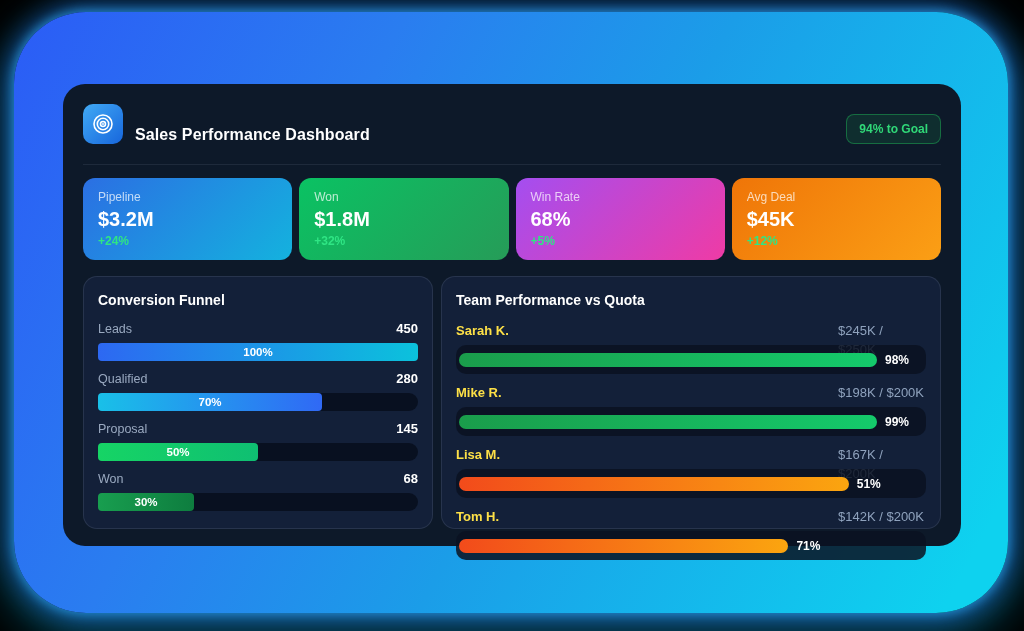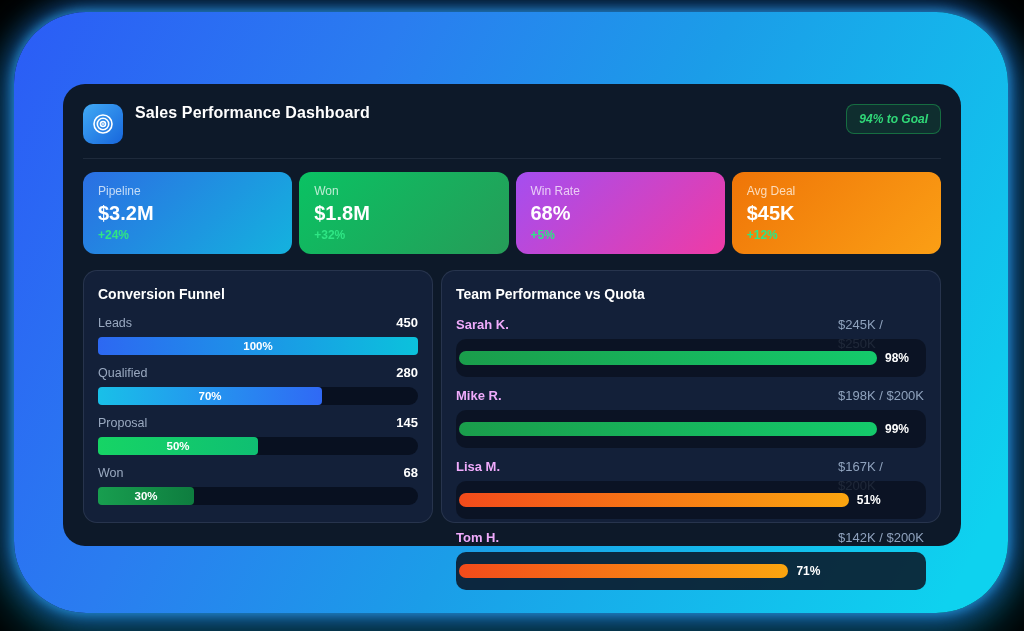--- a/index.html
+++ b/index.html
@@ -22,22 +22,22 @@
   .dashboard {
     position: absolute;
     left: 63px; top: 84px;
     width: 898px; height: 462px;
     background: #0d1929;
     border-radius: 22px;
     padding: 20px;
   }
   
   .header {
-    display: flex; align-items: flex-start; gap: 12px;
-    padding-bottom: 14px;
+    display: flex; align-items: flex-end; gap: 12px;
+    padding-bottom: 20px;
     border-bottom: 1px solid rgba(148,163,184,0.13);
   }
   .app-icon {
     width: 40px; height: 40px; border-radius: 10px;
     display: flex; align-items: center; justify-content: center;
     flex: 0 0 auto;
   }
   .title-block { display: flex; flex-direction: column; gap: 3px; }
   .page-title { font-size: 16px; font-weight: 700; color: #ffffff; letter-spacing: 0.1px; }
   .page-subtitle { font-size: 12.5px; color: #94a3b8; }
@@ -84,29 +84,29 @@
     height: 18px; border-radius: 9px;
     background: rgba(6,13,26,0.8);
   }
   .f-fill {
     height: 100%; border-radius: 4px;
     display: flex; align-items: center; justify-content: center;
     font-size: 11.5px; font-weight: 600; color: #ffffff;
   }
   
   .t-row { position: relative; margin-bottom: 9px; }
-  .t-name { font-size: 13px; font-weight: 600; color: #f0abfc; line-height: 18px; display: inline-block; }
+  .t-name { font-size: 13px; font-weight: 600; color: #fde047; line-height: 18px; display: inline-block; }
   .t-amount {
     position: absolute; top: 0; right: 0; width: 88px;
     font-size: 13px; color: #8fa2bd; line-height: 19px;
     white-space: pre-line; z-index: 0;
   }
   .t-bar {
     position: relative; z-index: 1;
-    margin-top: 5px; height: 38px; border-radius: 10px;
+    margin-top: 5px; height: 29px; border-radius: 10px;
     background: rgba(10,18,33,0.85);
     display: flex; align-items: center;
     padding: 3px;
   }
   .t-fill { height: 14px; border-radius: 7px; max-width: calc(100% - 46px); }
   .t-pct { margin-left: 8px; font-size: 12px; font-weight: 700; color: #ffffff; white-space: nowrap; }
 </style>
 </head>
 <body>
 
@@ -122,21 +122,21 @@
           <circle cx="12" cy="12" r="5.7" stroke="#ffffff" stroke-width="1.6"></circle>
           <circle cx="12" cy="12" r="2.5" stroke="#ffffff" stroke-width="1.6"></circle>
           <circle cx="12" cy="12" r="0.9" fill="#ffffff"></circle>
         </svg>
       </span>
     </div>
     <div class="title-block">
       <div class="page-title">Sales Performance Dashboard</div>
     </div>
     <div class="header-spacer"></div>
-    <div class="goal-badge" style="color: rgb(48, 216, 120); background: rgba(34, 197, 94, 0.13); border: 1px solid rgba(34, 197, 94, 0.42); font-style: italic;">94% to Goal</div>
+    <div class="goal-badge" style="color: rgb(48, 216, 120); background: rgba(34, 197, 94, 0.13); border: 1px solid rgba(34, 197, 94, 0.42);">94% to Goal</div>
   </div>
 
   <div class="stats-row">
     <div class="stat-card" style="background: linear-gradient(135deg, rgb(43, 111, 227), rgb(20, 178, 222));">
       <div class="stat-label">Pipeline</div>
       <div class="stat-value">$3.2M</div>
       <div class="stat-change">+24%</div>
     </div>
     <div class="stat-card" style="background: linear-gradient(135deg, rgb(10, 194, 99), rgb(38, 156, 88));">
       <div class="stat-label">Won</div>

